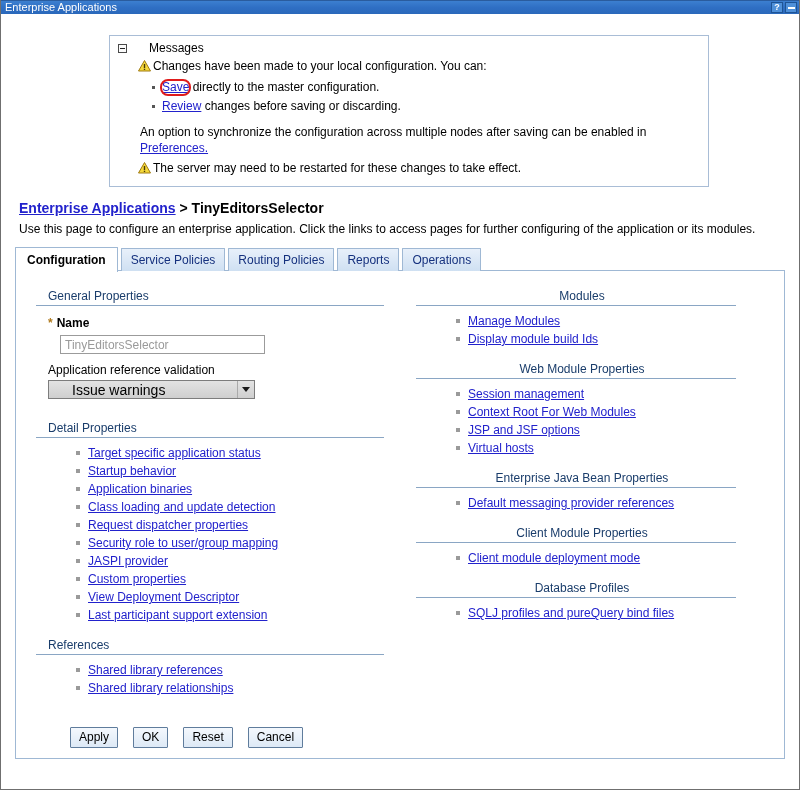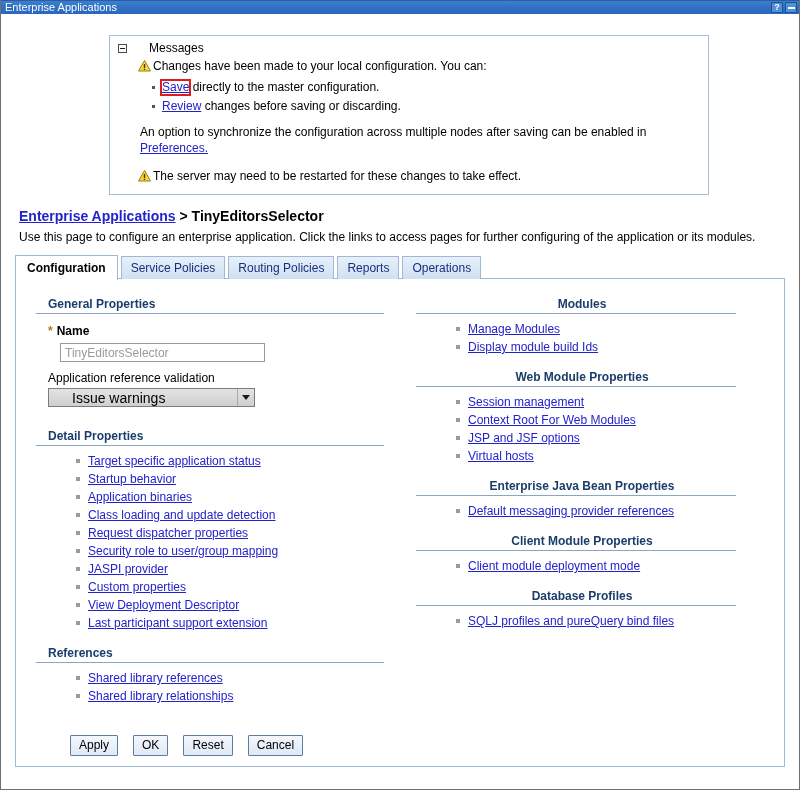--- a/index.html
+++ b/index.html
@@ -125,37 +125,38 @@
     padding-left: 10px;
   }
   ul.msg-list li::before {
     content: "";
     position: absolute;
     left: 0; top: 8px;
     width: 3px; height: 3px;
     background: #555;
   }
   .msg-para {
-    margin: 8px 0 12px 0;
+    margin: 8px 0 4px 0;
     line-height: 16px;
     font-size: 12px;
     padding-left: 2px;
   }
 
   a.link {
     color: #2222cc;
     text-decoration: underline;
     cursor: pointer;
   }
 
   .hl-box {
     outline: 2px solid #e01b1b;
     outline-offset: 0px;
     display: inline-block;
     line-height: 13px;
+    border-radius: 6px;
   }
 
   
   .breadcrumb {
     margin: 13px 0 0 18px;
     font-size: 14px;
     font-weight: bold;
   }
   .breadcrumb a { color: #2222cc; text-decoration: underline; }
   .page-desc {
@@ -203,21 +204,21 @@
     top: -1px;
     padding: 18px 0 10px 0;
   }
 
   .columns { display: flex; }
   .col-left { width: 390px; padding-left: 20px; }
   .col-right { width: 370px; padding-left: 10px; }
 
   .section-head {
     font-size: 12px;
-    font-weight: bold;
+    font-weight: normal;
     color: #1a3d6b;
     border-bottom: 1px solid #8aa6c4;
     padding: 0 0 2px 12px;
     margin: 0 22px 0 0;
   }
   .col-right .section-head { margin-right: 40px; text-align: center; }
 
   ul.link-list {
     list-style: none;
     margin: 6px 0 0 0;

